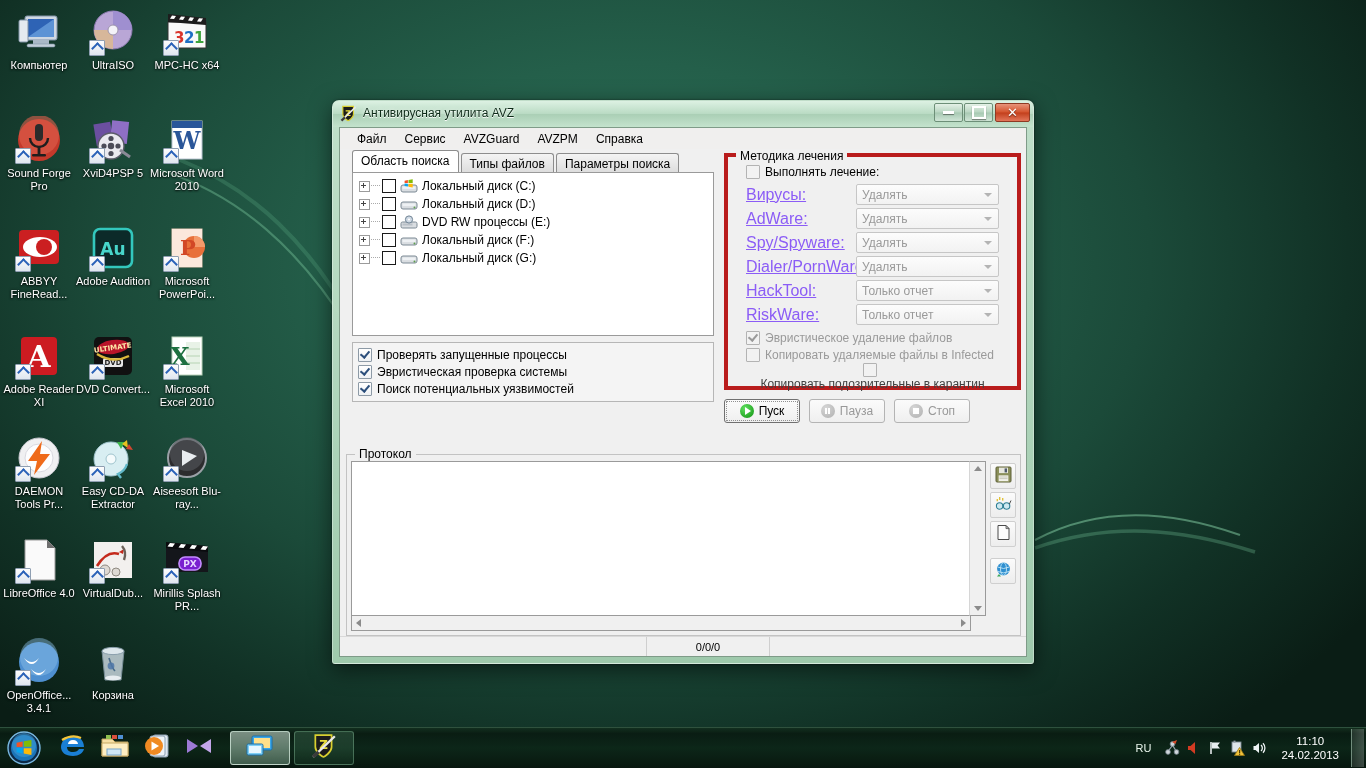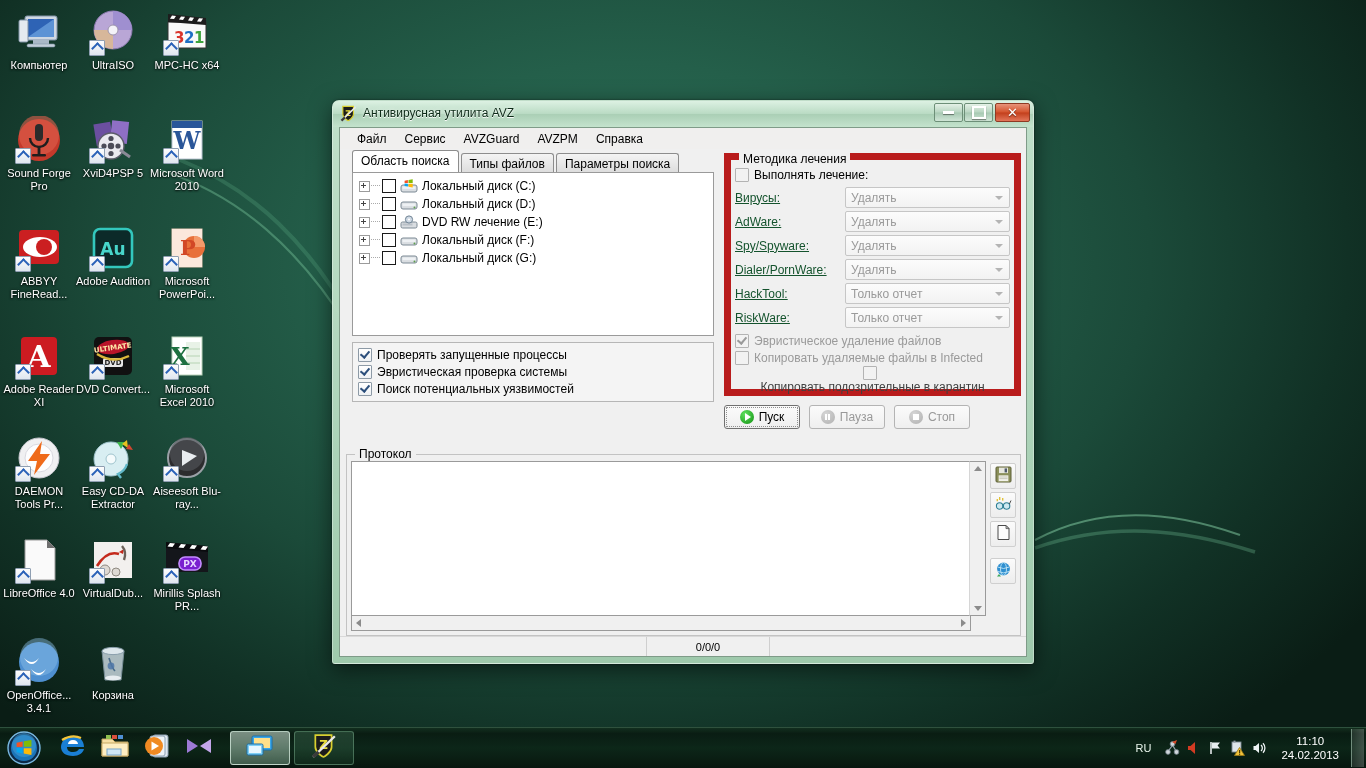--- a/index.html
+++ b/index.html
@@ -128,28 +128,28 @@
     margin-right:5px;flex:0 0 auto;position:relative;border-radius:1px;
   }
   .cbx.checked:after{
     content:"";position:absolute;left:3px;top:0px;width:4px;height:7px;
     border-right:2px solid #2c4f7c;border-bottom:2px solid #2c4f7c;transform:rotate(40deg);
   }
   .cbx.dim{border-color:#b3b3b3;background:#f2f2f2;}
   .cbx.dim.checked:after{border-color:#9a9a9a;}
 
   
-  #methodbox{border:7px solid #b91c1c;padding:8px 4px 6px;box-sizing:border-box;position:relative;}
+  #methodbox{border:4px solid #b91c1c;padding:8px 18px 6px;box-sizing:border-box;position:relative;}
   .gtitle{
     position:absolute;top:-8px;left:8px;background:#f0f0f0;padding:0 4px;font-size:12px;color:#000;
   }
   #treatrow{display:flex;align-items:center;font-size:12px;margin-bottom:5px;}
   .mrow{display:flex;align-items:center;margin-bottom:3px;}
   .mlabel{
-    width:110px;font-size:12px;color:#14532d;text-decoration:underline;cursor:pointer;flex:0 0 auto;
+    width:110px;font-size:16px;color:#8b5cf6;text-decoration:underline;cursor:pointer;flex:0 0 auto;
   }
   .combo{
     flex:1 1 auto;height:21px;border:1px solid #c6c6c6;border-radius:2px;
     background:linear-gradient(180deg,#fcfcfc,#f2f2f2);
     display:flex;align-items:center;padding:0 2px 0 5px;box-sizing:border-box;
     font-size:12px;color:#9a9a9a;position:relative;
   }
   .combo .arrow{
     position:absolute;right:6px;top:8px;width:0;height:0;
     border-left:4px solid transparent;border-right:4px solid transparent;border-top:4px solid #b4b4b4;
@@ -586,21 +586,21 @@
             <div class="tnode">
               <span class="expander"></span>
               <span class="dots"></span>
               <span class="tcheck"></span>
               <span class="dglyph"><svg width="18" height="15" viewBox="0 0 18 15">
                   <rect x="1" y="7" width="16" height="6" rx="1.6" fill="#d9dde1" stroke="#7d8a95"></rect>
                   <rect x="2.5" y="8.5" width="10" height="2" fill="#b9c0c7"></rect>
                   <circle cx="9" cy="4.5" r="3.6" fill="#cfd9e4" stroke="#6f8394"></circle>
                   <circle cx="9" cy="4.5" r="1.1" fill="#fff"></circle>
                 </svg></span>
-              <span class="tlabel">DVD RW лечение (E:)</span>
+              <span class="tlabel">DVD RW процессы (E:)</span>
             </div>
             <div class="tnode">
               <span class="expander"></span>
               <span class="dots"></span>
               <span class="tcheck"></span>
               <span class="dglyph"><svg width="18" height="15" viewBox="0 0 18 15">
                   <rect x="1" y="5" width="16" height="7" rx="2" fill="#d9dde1" stroke="#7d8a95"></rect>
                   <rect x="2.5" y="6.5" width="13" height="2.6" fill="#eef1f4"></rect>
                   <circle cx="14.5" cy="10.5" r="1" fill="#5f9e4f"></circle>
                 </svg></span>

